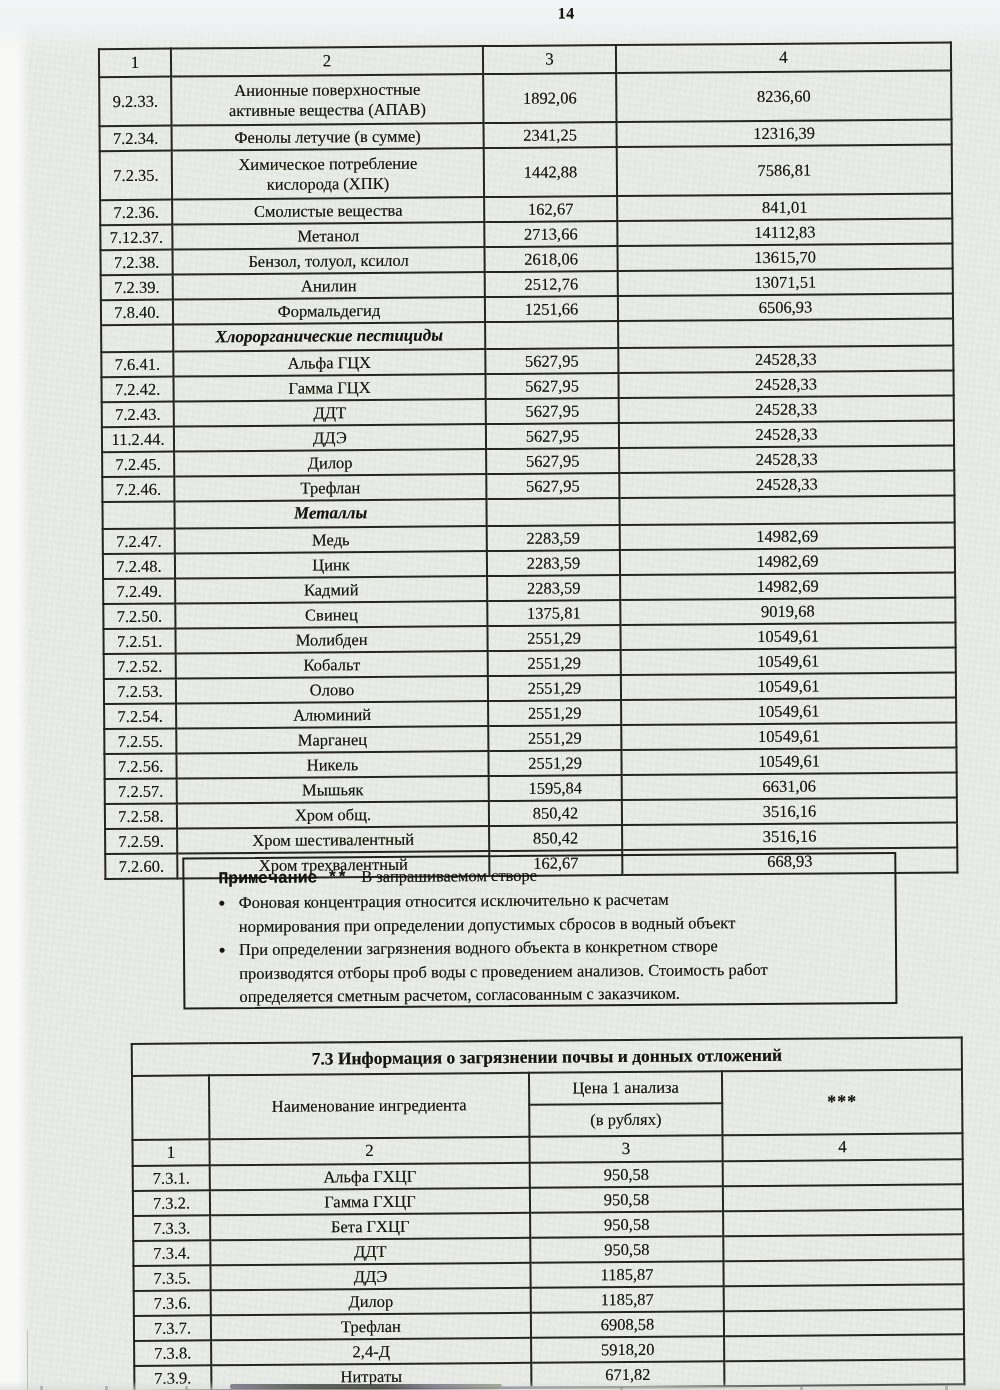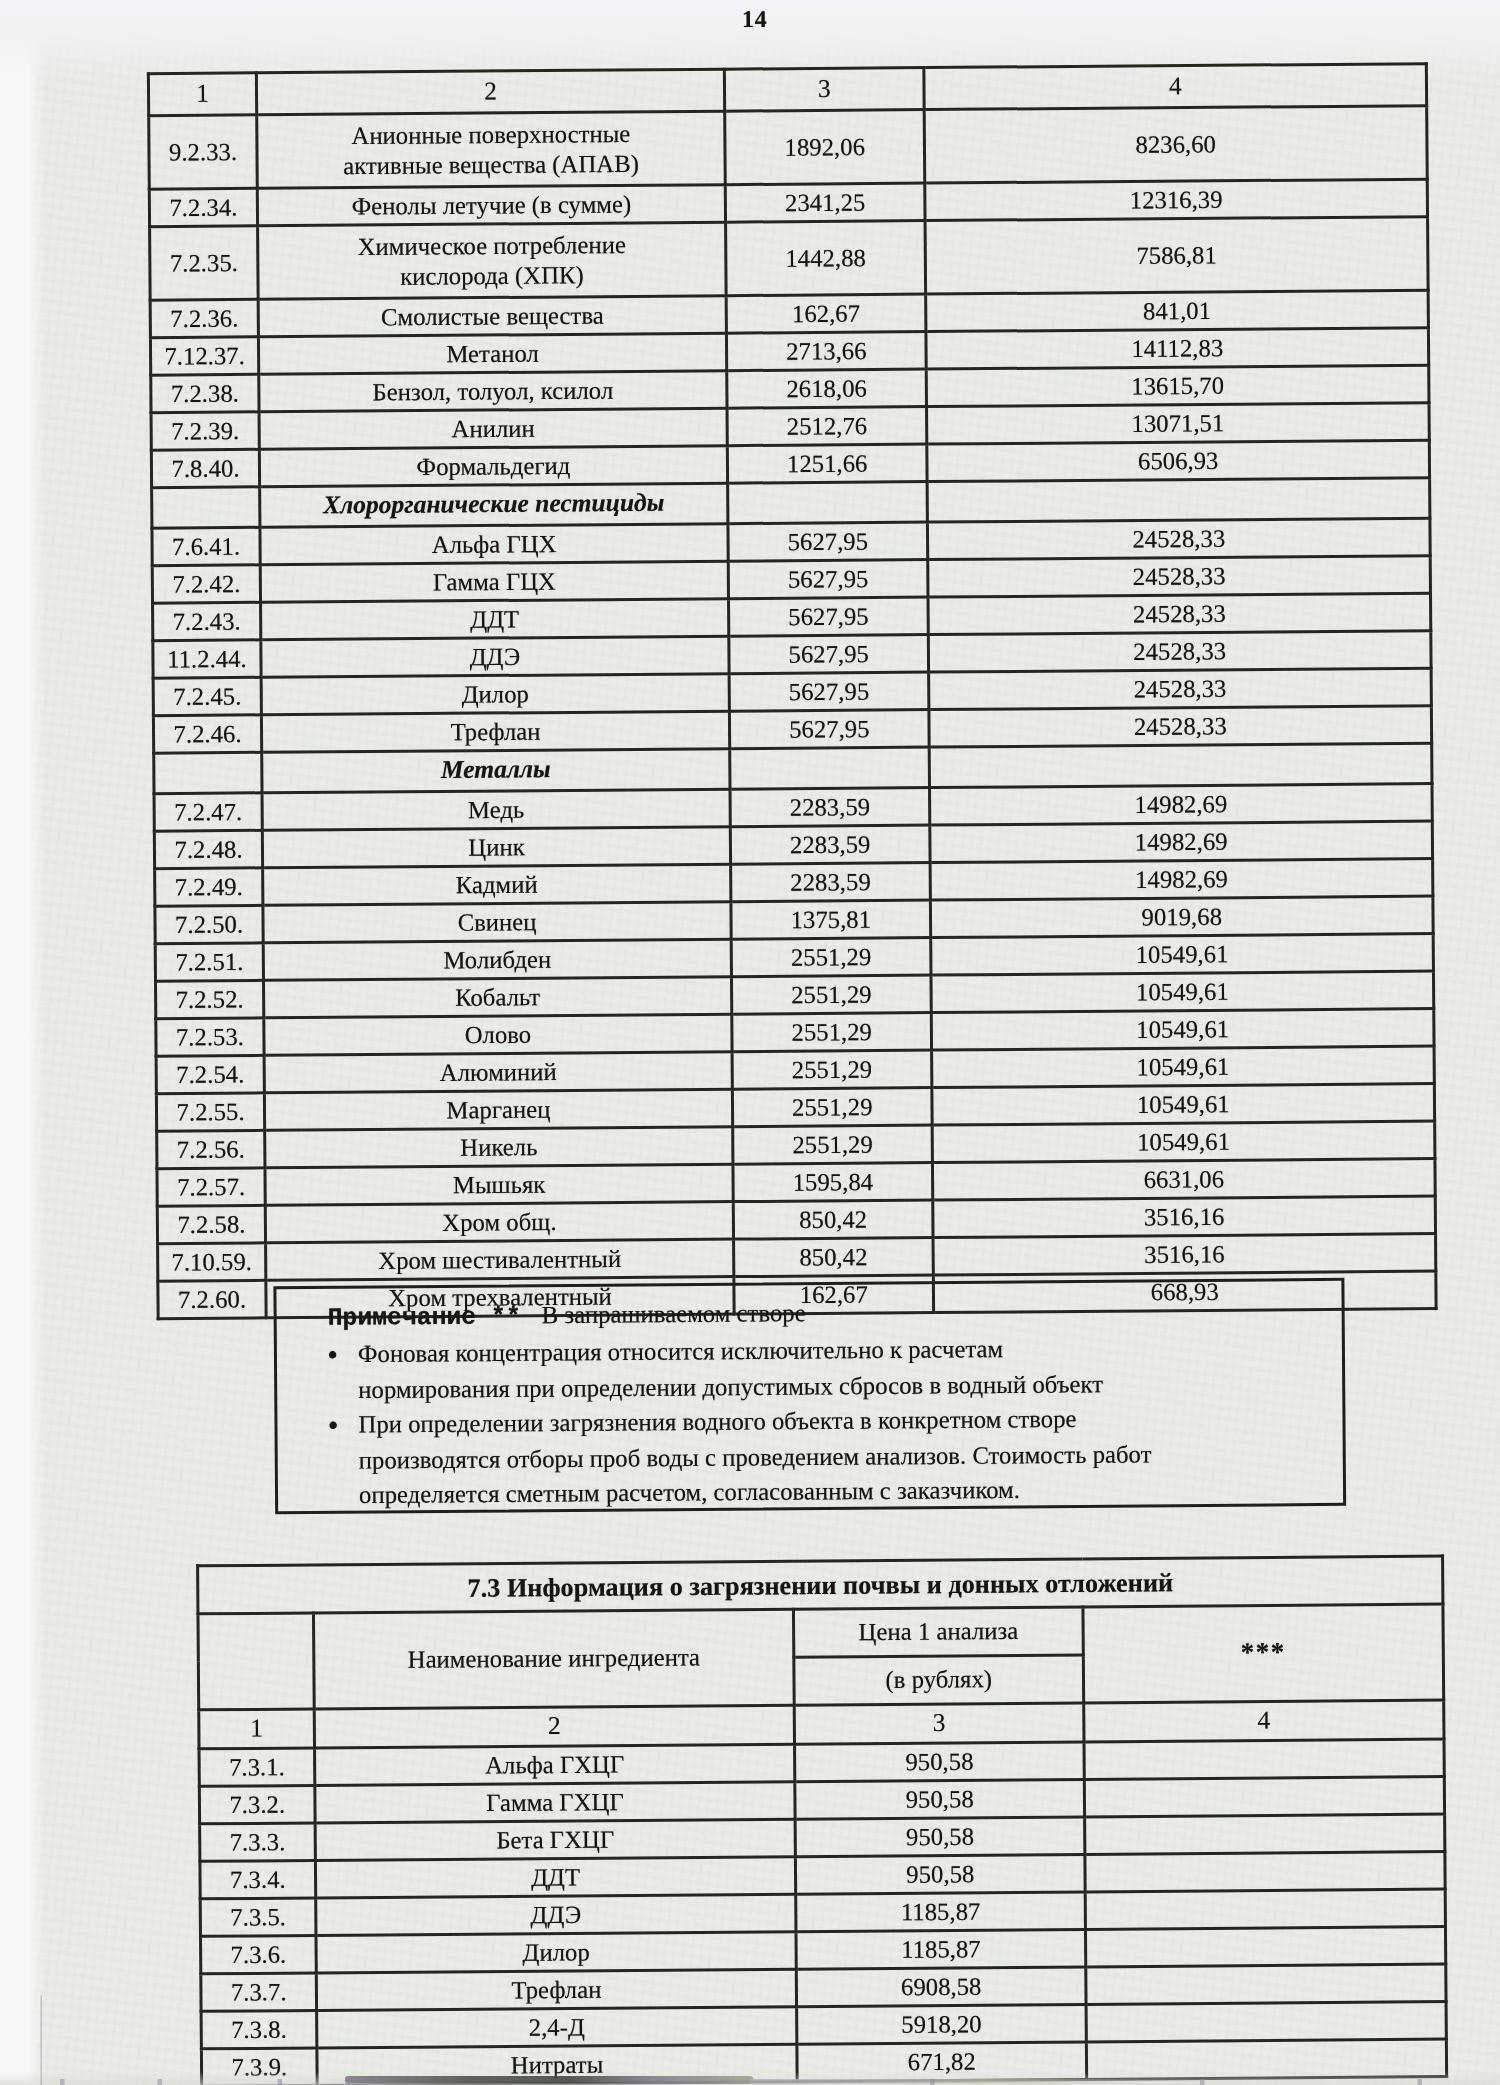--- a/index.html
+++ b/index.html
@@ -20,21 +20,21 @@
       #e9ebe6;
   }
   .content{
     position:absolute;inset:0;
     transform:rotate(-0.45deg);
     transform-origin:50% 50%;
     text-shadow:0 0 0.6px rgba(25,22,16,0.55);
   }
   .pageno{
     position:absolute;left:500px;top:5px;width:80px;
-    text-align:left;font-size:16px;font-weight:bold;letter-spacing:0.5px;
+    text-align:right;font-size:16px;font-weight:bold;letter-spacing:0.5px;
   }
   table{border-collapse:collapse;table-layout:fixed;}
   td,th{
     border:2px solid #26251f;
     text-align:center;vertical-align:middle;
     font-size:16.5px;font-weight:normal;
     padding:1px 4px;line-height:1.18;
     overflow:hidden;
   }
   .cell-pre{white-space:pre-line;}
@@ -277,21 +277,21 @@
           <td>1595,84</td>
           <td>6631,06</td>
         </tr>
         <tr>
           <td>7.2.58.</td>
           <td class="cell-pre">Хром общ.</td>
           <td>850,42</td>
           <td>3516,16</td>
         </tr>
         <tr>
-          <td>7.10.59.</td>
+          <td>7.2.59.</td>
           <td class="cell-pre">Хром шестивалентный</td>
           <td>850,42</td>
           <td>3516,16</td>
         </tr>
         <tr>
           <td>7.2.60.</td>
           <td class="cell-pre">Хром трехвалентный</td>
           <td>162,67</td>
           <td>668,93</td>
         </tr>

